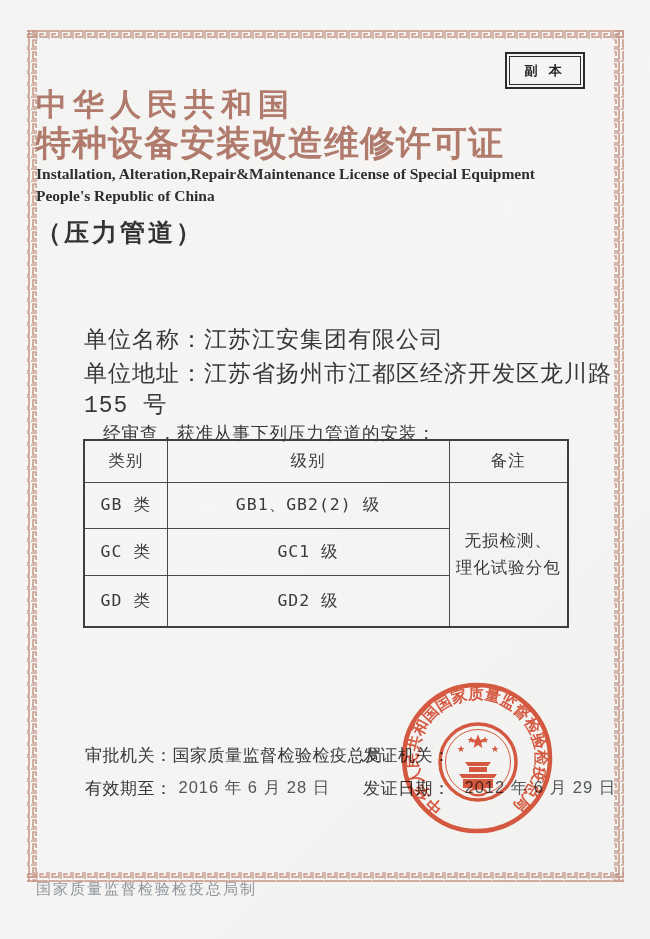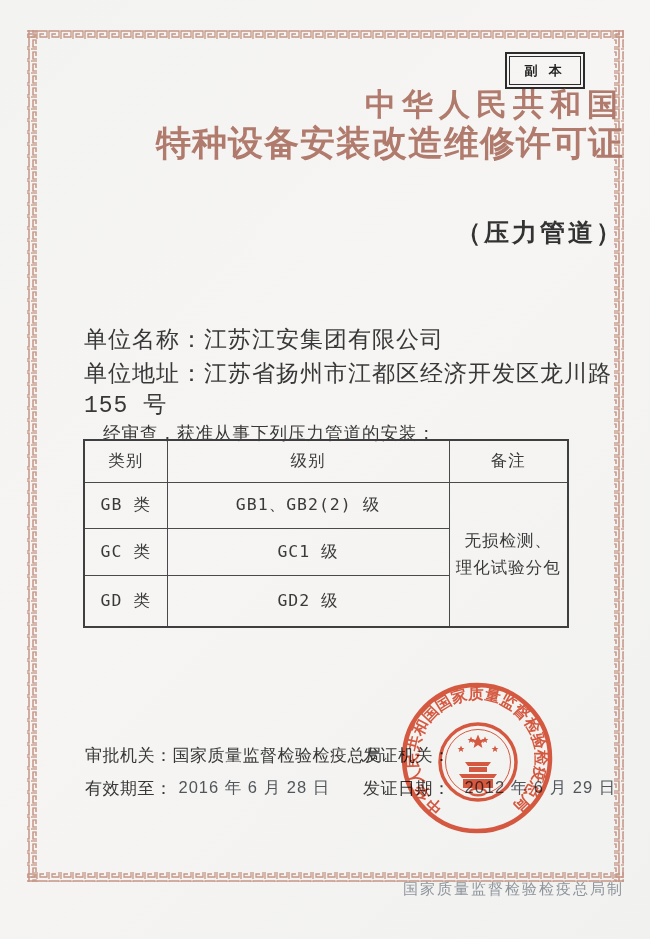--- a/index.html
+++ b/index.html
@@ -4,21 +4,21 @@
 <style>
   html,body{margin:0;padding:0;background:#eef0ee;}
   .page{
     position:relative;width:650px;height:939px;margin:0 auto;
     background:linear-gradient(135deg,#f3f3f1 0%,#f6f5f3 45%,#f1f1ef 100%);
     overflow:hidden;
     font-family:"Liberation Serif","DejaVu Serif",serif;
     color:#3b3b3b;
   }
   .abs{position:absolute;}
-  .centered{left:27px;width:597px;text-align:right;}
+  .centered{left:36px;width:597px;text-align:left;}
 
   
   .t-cn1{top:84px;font-size:31px;font-weight:700;letter-spacing:6px;color:#b07a6c;}
   .t-cn2{top:120px;font-size:35px;font-weight:700;letter-spacing:1px;color:#b07a6c;}
   .t-en1{top:165px;font-size:15.5px;font-weight:700;color:#2e2e2e;}
   .t-en2{top:187px;font-size:15.5px;font-weight:700;color:#2e2e2e;}
   .subtitle{top:216px;font-size:25px;font-weight:600;letter-spacing:3px;color:#333;}
 
   
   .copy-badge{left:505px;top:52px;width:80px;height:37px;border:2px solid #2c2c2c;
@@ -83,20 +83,22 @@
     <rect x="27" y="30" width="10" height="852" fill="url(#mv)"></rect>
     <rect x="614" y="30" width="10" height="852" fill="url(#mv)"></rect>
   </svg>
 
   <div class="abs copy-badge">
     <div class="copy-badge-inner">副 本</div>
   </div>
 
   <div class="abs centered t-cn1">中华人民共和国</div>
   <div class="abs centered t-cn2">特种设备安装改造维修许可证</div>
+  <div class="abs centered t-en1">Installation, Alteration,Repair&amp;Maintenance License of Special Equipment</div>
+  <div class="abs centered t-en2">People's Republic of China</div>
   <div class="abs centered subtitle">（压力管道）</div>
 
 
   <div class="abs field field-name">
     <span>单位名称：</span><span>江苏江安集团有限公司</span>
   </div>
   <div class="abs field field-addr">
     <span>单位地址：</span><span>江苏省扬州市江都区经济开发区龙川路 155 号</span>
   </div>
 

